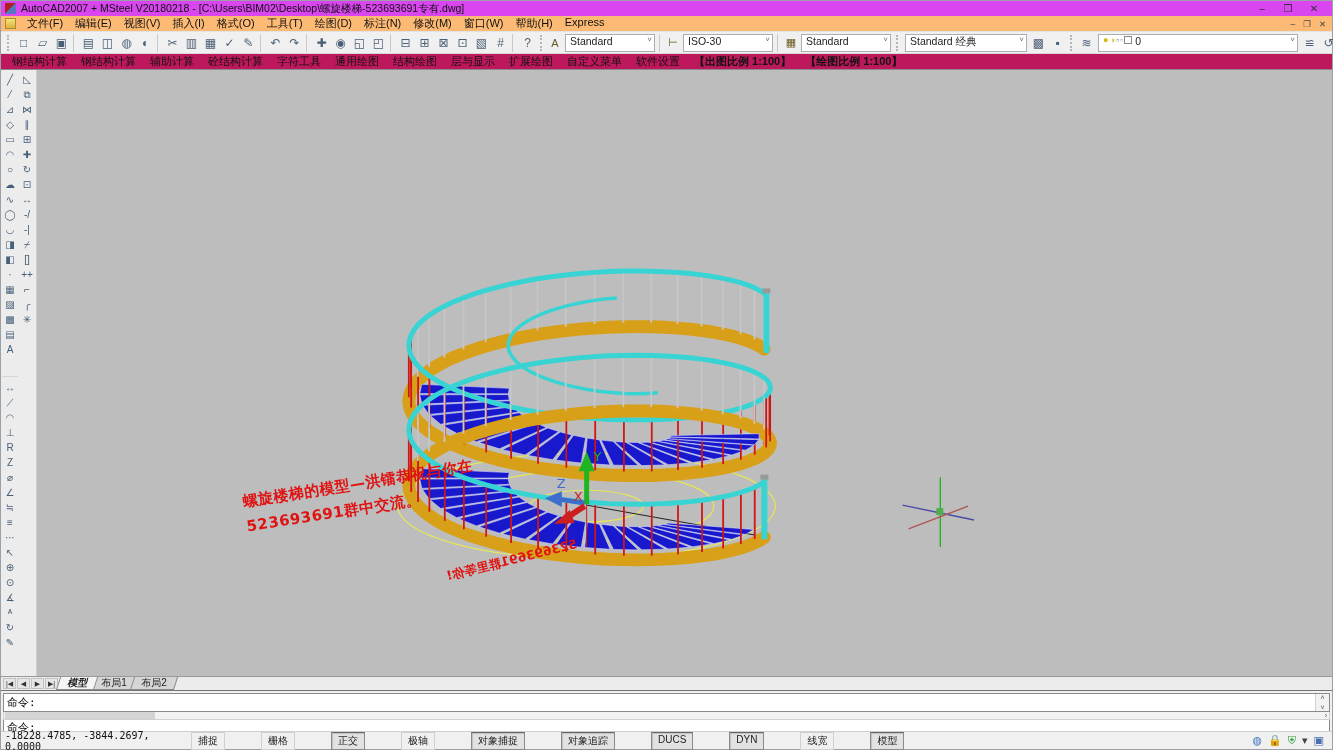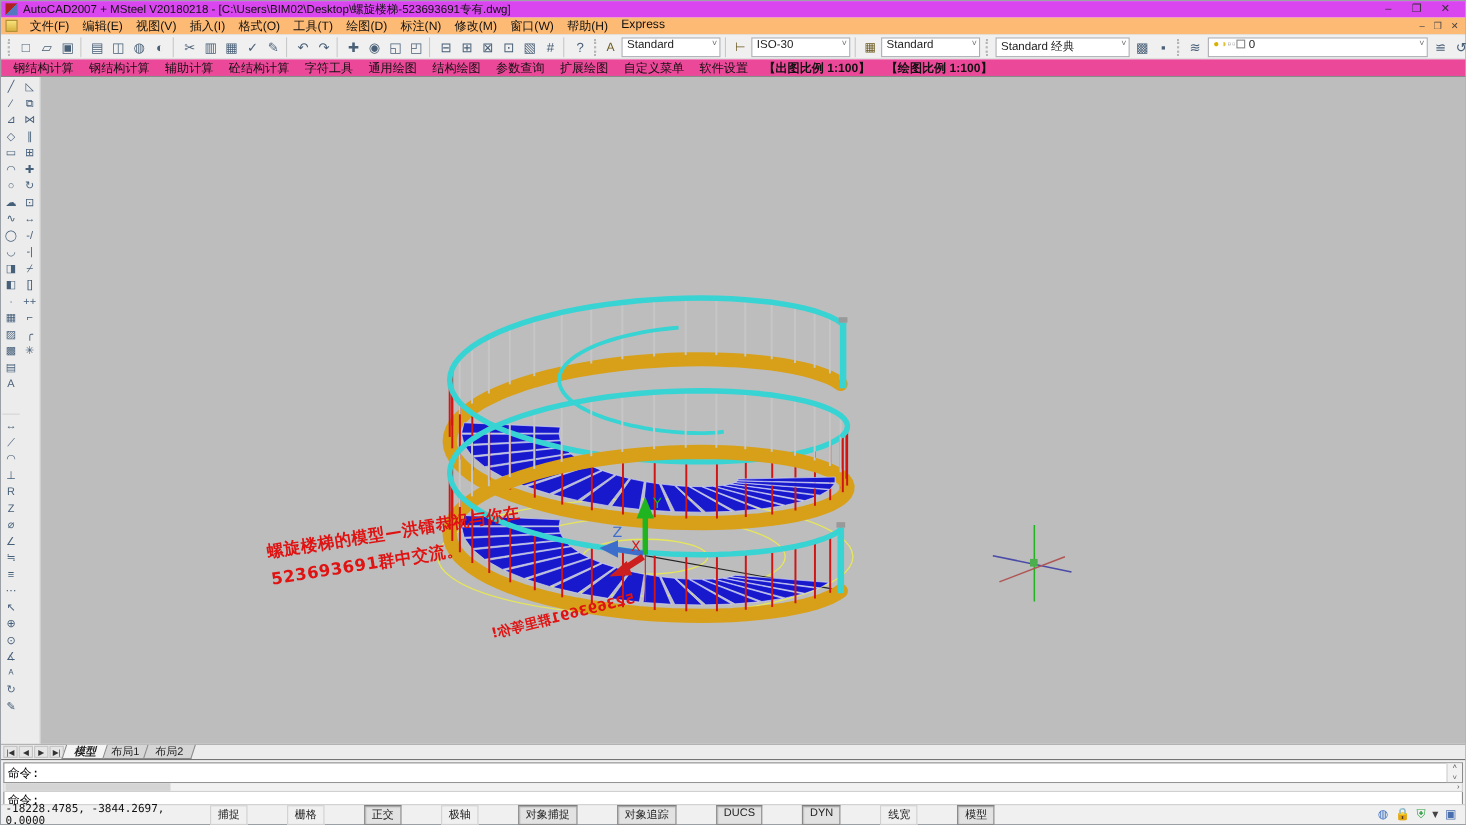--- a/index.html
+++ b/index.html
@@ -28,21 +28,21 @@
   .tsep { width:4px; height:18px; border-left:1px solid #c9c9c9; margin:0 2px; flex:none; }
   .grip { width:4px; height:16px; border-left:2px dotted #b5b5b5; margin:0 3px; flex:none; }
   .combo { height:18px; background:#fff; border:1px solid #abadb3; display:inline-flex; align-items:flex-start;
            padding:0 2px 0 4px; margin:0 2px; font-size:10.5px; color:#222; flex:none; }
   .combo .arrow { margin-left:auto; color:#6a6a6a; font-size:8px; padding-left:4px; }
   .combo-icon { width:16px; height:16px; display:inline-flex; align-items:center; justify-content:center; font-size:11px; color:#6b5a20; flex:none; }
   .layer-glyphs { display:inline-flex; gap:1px; align-items:center; margin-right:3px; }
   .lg { font-size:9px; }
 
   
-  #mstee { height:16px; background:#ec4899; border-bottom:1px solid #8a8a8a; display:flex; align-items:center; padding:0 4px; flex:none; }
+  #mstee { height:16px; background:#be185d; border-bottom:1px solid #8a8a8a; display:flex; align-items:center; padding:0 4px; flex:none; }
   .msitem { padding:0 7px; color:#111; white-space:nowrap; cursor:default; }
   .msscale { padding:0 7px; color:#111; white-space:nowrap;font-weight:bold; }
 
   
   #main { flex:1; display:flex; min-height:0; }
   #leftpanel { width:36px; background:#ececec; border-right:1px solid #cfcfcf; position:relative; flex:none; }
   .vtoolbar { position:absolute; display:flex; flex-direction:column; }
   .vbtn { width:16px; height:15px; display:flex; align-items:center; justify-content:center;
           font-size:10px; color:#47607a; }
   #drawbar { left:1px; top:2px; }
@@ -203,21 +203,21 @@
   <div id="mstee">
     <span style="display:flex">
 
     <span class="msitem">钢结构计算</span>
         <span class="msitem">钢结构计算</span>
         <span class="msitem">辅助计算</span>
         <span class="msitem">砼结构计算</span>
         <span class="msitem">字符工具</span>
         <span class="msitem">通用绘图</span>
         <span class="msitem">结构绘图</span>
-        <span class="msitem">参数查询</span>
+        <span class="msitem">层与显示</span>
         <span class="msitem">扩展绘图</span>
         <span class="msitem">自定义菜单</span>
         <span class="msitem">软件设置</span>
       </span>
     <span class="msscale">【出图比例 1:100】</span>
     <span class="msscale">【绘图比例 1:100】</span>
   </div>
 
   <div id="main">
     <div id="leftpanel">

